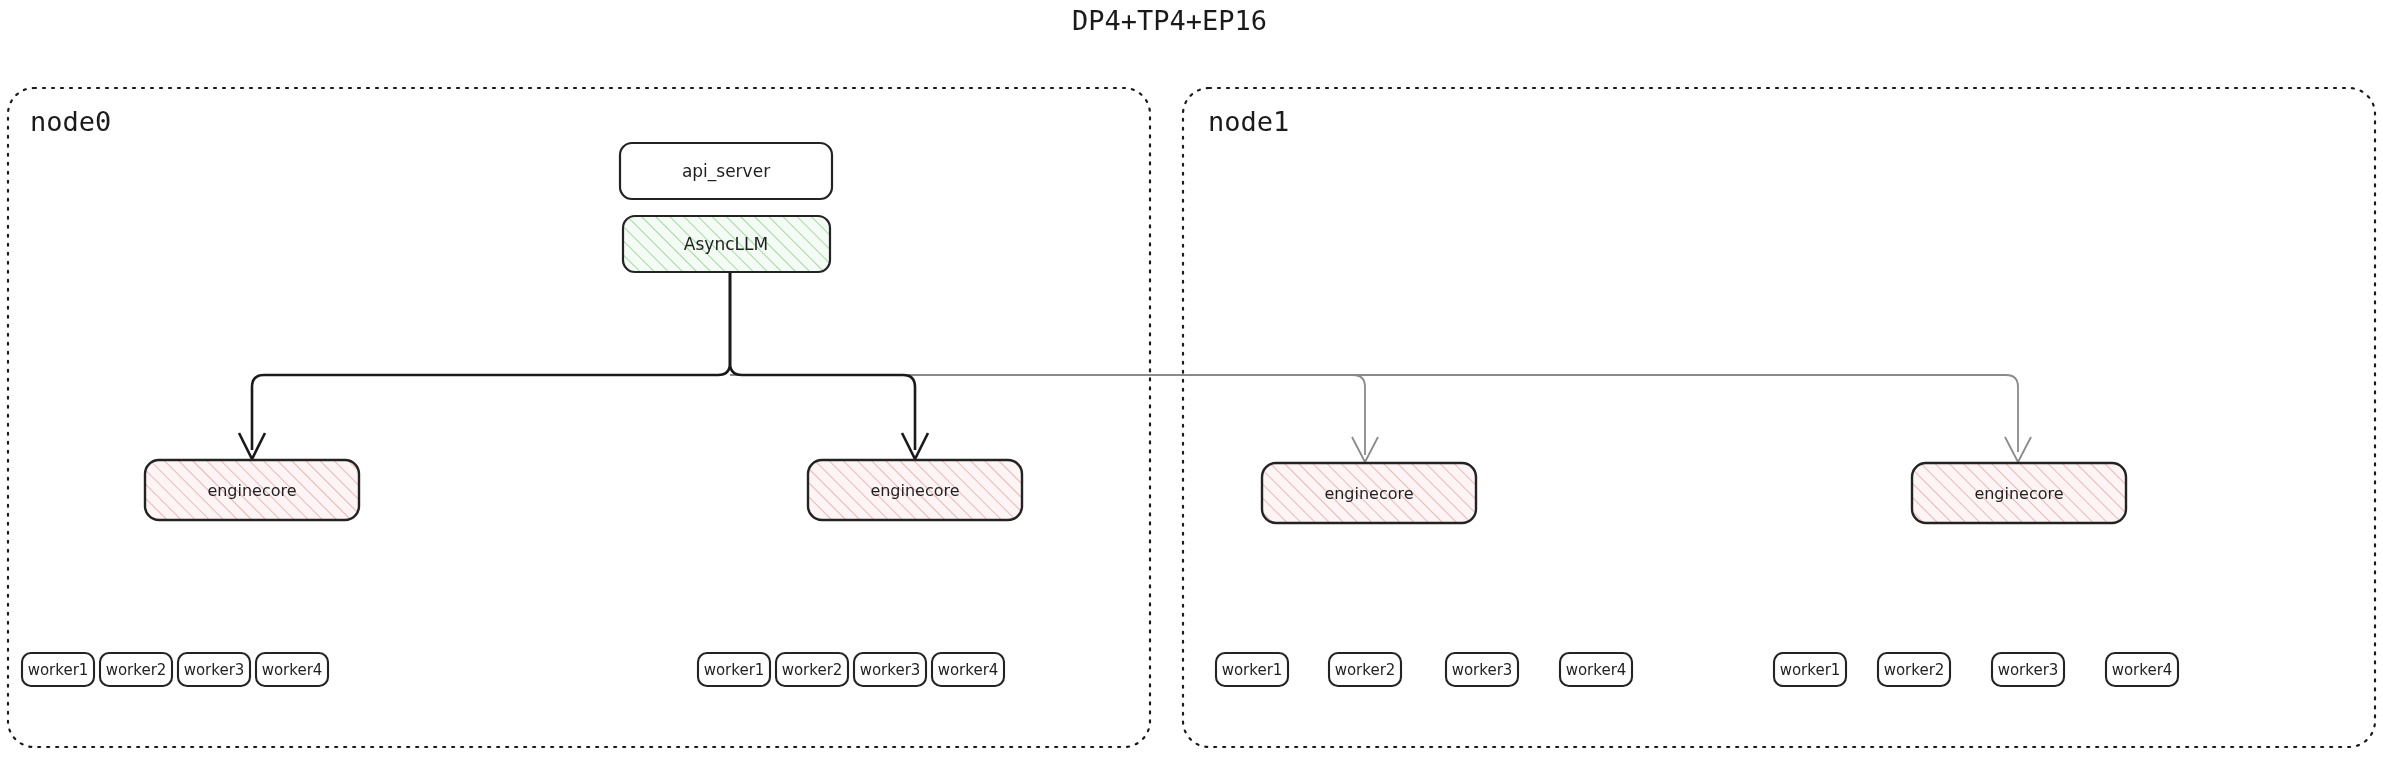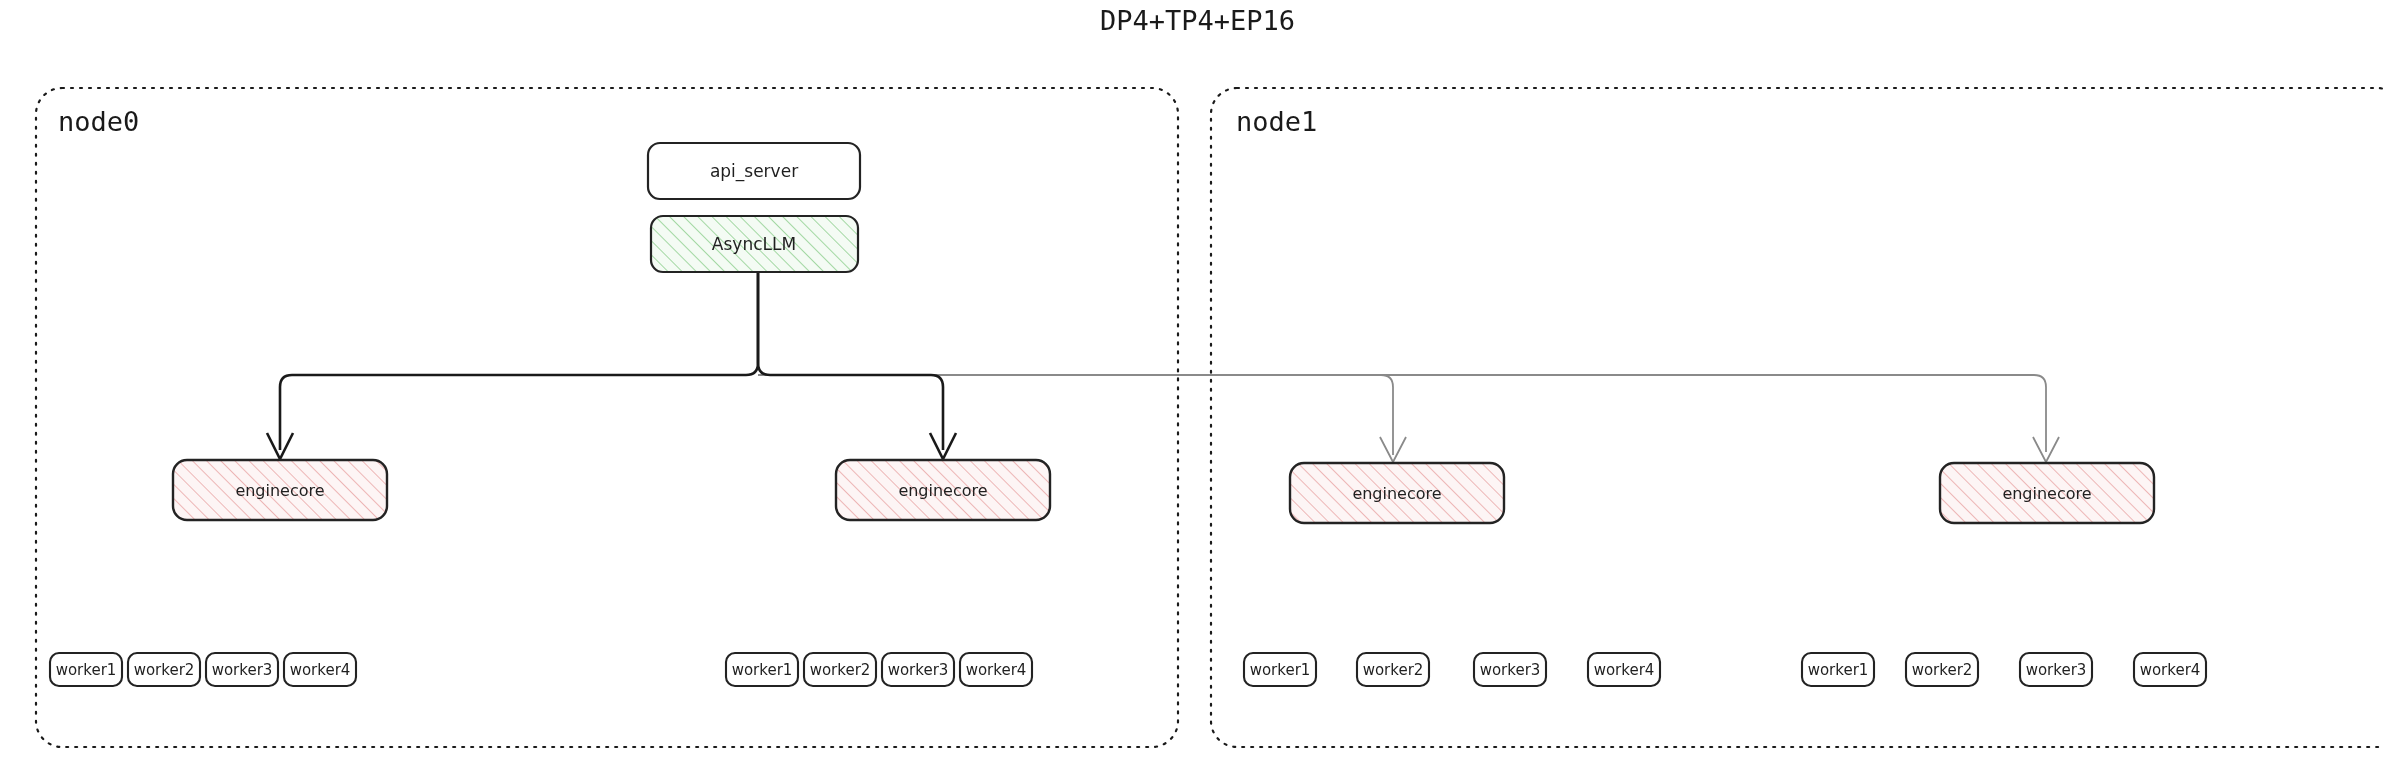--- a/index.html
+++ b/index.html
@@ -11,21 +11,20 @@
     width: 2383px;
     height: 773px;
     font-family: "DejaVu Sans", sans-serif;
     color: #1f1f1f;
     overflow: hidden;
   }
   #stage {
     position: relative;
     width: 2171px;
     height: 773px;
-    margin-left: 28px;
   }
   #diagram {
     position: absolute;
     top: 0;
     left: 0;
     width: 2383px;
     height: 773px;
   }
   .title-text {
     font-family: "DejaVu Sans Mono", monospace;

